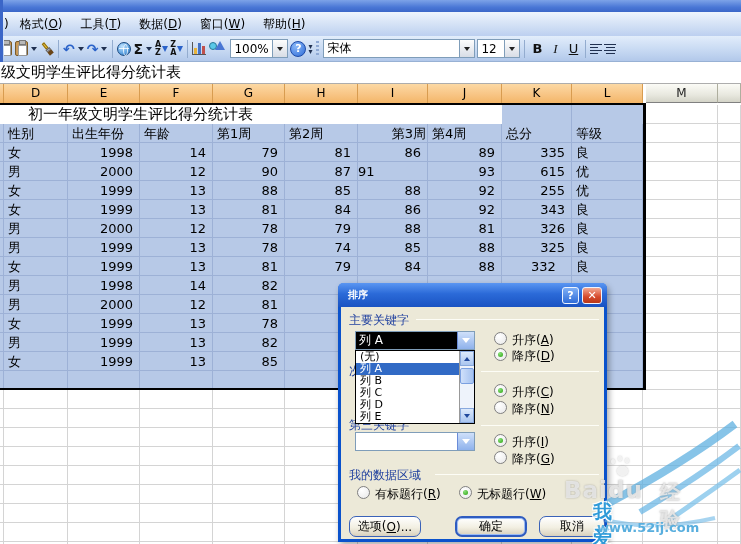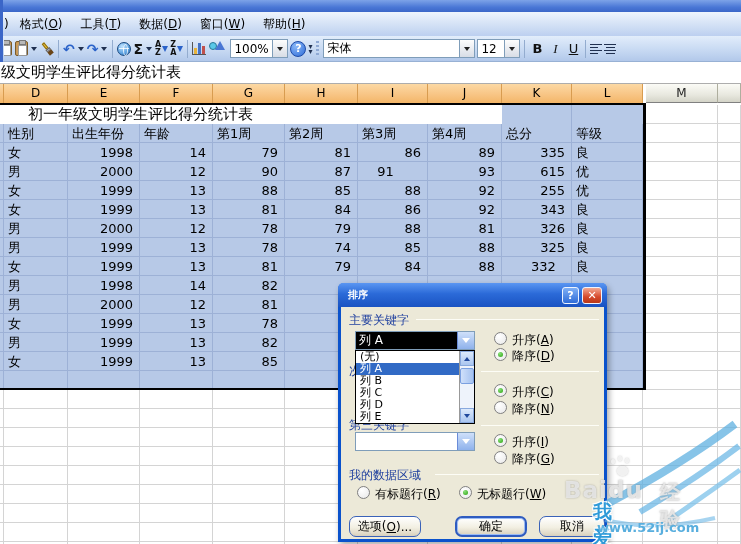--- a/index.html
+++ b/index.html
@@ -284,39 +284,39 @@
       <div class="colhead norm" style="left: 646px; width: 72px; z-index: 8;">M</div>
       <div class="colhead norm" style="left: 718px; width: 23px; z-index: 8;"></div>
       <div class="blk" style="left: 0px; top: 19px; width: 646px; height: 2px;"></div>
       <div class="blk" style="left: 643px; top: 19px; width: 3px; height: 285px;"></div>
       <div class="blk" style="left: 0px; top: 304px; width: 646px; height: 2px;"></div>
       <div class="cell" style="left: 4px; width: 62px; top: 40px; text-align: left; padding-left: 4px; padding-right: 0px;">性别</div>
       <div class="cell" style="left: 68px; width: 70px; top: 40px; text-align: left; padding-left: 4px; padding-right: 0px;">出生年份</div>
       <div class="cell" style="left: 140px; width: 71px; top: 40px; text-align: left; padding-left: 4px; padding-right: 0px;">年龄</div>
       <div class="cell" style="left: 213px; width: 70px; top: 40px; text-align: left; padding-left: 4px; padding-right: 0px;">第1周</div>
       <div class="cell" style="left: 285px; width: 71px; top: 40px; text-align: left; padding-left: 4px; padding-right: 0px;">第2周</div>
-      <div class="cell" style="left: 358px; width: 68px; top: 40px; text-align: left; padding-left: 4px; padding-right: 0px;">第3周</div>
+      <div class="cell" style="left: 358px; width: 68px; top: 40px; text-align: right; padding-left: 4px; padding-right: 0px;">第3周</div>
       <div class="cell" style="left: 428px; width: 72px; top: 40px; text-align: left; padding-left: 4px; padding-right: 0px;">第4周</div>
       <div class="cell" style="left: 502px; width: 68px; top: 40px; text-align: left; padding-left: 4px; padding-right: 0px;">总分</div>
       <div class="cell" style="left: 572px; width: 69px; top: 40px; text-align: left; padding-left: 4px; padding-right: 0px;">等级</div>
       <div class="cell" style="left: 4px; width: 62px; top: 59px; text-align: left; padding-left: 4px; padding-right: 0px;">女</div>
       <div class="cell" style="left: 68px; width: 70px; top: 59px; text-align: right; padding-left: 0px; padding-right: 5px;">1998</div>
       <div class="cell" style="left: 140px; width: 71px; top: 59px; text-align: right; padding-left: 0px; padding-right: 5px;">14</div>
       <div class="cell" style="left: 213px; width: 70px; top: 59px; text-align: right; padding-left: 0px; padding-right: 5px;">79</div>
       <div class="cell" style="left: 285px; width: 71px; top: 59px; text-align: right; padding-left: 0px; padding-right: 5px;">81</div>
       <div class="cell" style="left: 358px; width: 68px; top: 59px; text-align: right; padding-left: 0px; padding-right: 5px;">86</div>
       <div class="cell" style="left: 428px; width: 72px; top: 59px; text-align: right; padding-left: 0px; padding-right: 5px;">89</div>
       <div class="cell" style="left: 502px; width: 68px; top: 59px; text-align: right; padding-left: 0px; padding-right: 5px;">335</div>
       <div class="cell" style="left: 572px; width: 69px; top: 59px; text-align: left; padding-left: 4px; padding-right: 0px;">良</div>
       <div class="cell" style="left: 4px; width: 62px; top: 78px; text-align: left; padding-left: 4px; padding-right: 0px;">男</div>
       <div class="cell" style="left: 68px; width: 70px; top: 78px; text-align: right; padding-left: 0px; padding-right: 5px;">2000</div>
       <div class="cell" style="left: 140px; width: 71px; top: 78px; text-align: right; padding-left: 0px; padding-right: 5px;">12</div>
       <div class="cell" style="left: 213px; width: 70px; top: 78px; text-align: right; padding-left: 0px; padding-right: 5px;">90</div>
       <div class="cell" style="left: 285px; width: 71px; top: 78px; text-align: right; padding-left: 0px; padding-right: 5px;">87</div>
-      <div class="cell" style="left: 358px; width: 68px; top: 78px; text-align: center; padding-left: 0px; padding-right: 13px;">91</div>
+      <div class="cell" style="left: 358px; width: 68px; top: 78px; text-align: left; padding-left: 0px; padding-right: 13px;">91</div>
       <div class="cell" style="left: 428px; width: 72px; top: 78px; text-align: right; padding-left: 0px; padding-right: 5px;">93</div>
       <div class="cell" style="left: 502px; width: 68px; top: 78px; text-align: right; padding-left: 0px; padding-right: 5px;">615</div>
       <div class="cell" style="left: 572px; width: 69px; top: 78px; text-align: left; padding-left: 4px; padding-right: 0px;">优</div>
       <div class="cell" style="left: 4px; width: 62px; top: 97px; text-align: left; padding-left: 4px; padding-right: 0px;">女</div>
       <div class="cell" style="left: 68px; width: 70px; top: 97px; text-align: right; padding-left: 0px; padding-right: 5px;">1999</div>
       <div class="cell" style="left: 140px; width: 71px; top: 97px; text-align: right; padding-left: 0px; padding-right: 5px;">13</div>
       <div class="cell" style="left: 213px; width: 70px; top: 97px; text-align: right; padding-left: 0px; padding-right: 5px;">88</div>
       <div class="cell" style="left: 285px; width: 71px; top: 97px; text-align: right; padding-left: 0px; padding-right: 5px;">85</div>
       <div class="cell" style="left: 358px; width: 68px; top: 97px; text-align: right; padding-left: 0px; padding-right: 5px;">88</div>
       <div class="cell" style="left: 428px; width: 72px; top: 97px; text-align: right; padding-left: 0px; padding-right: 5px;">92</div>

